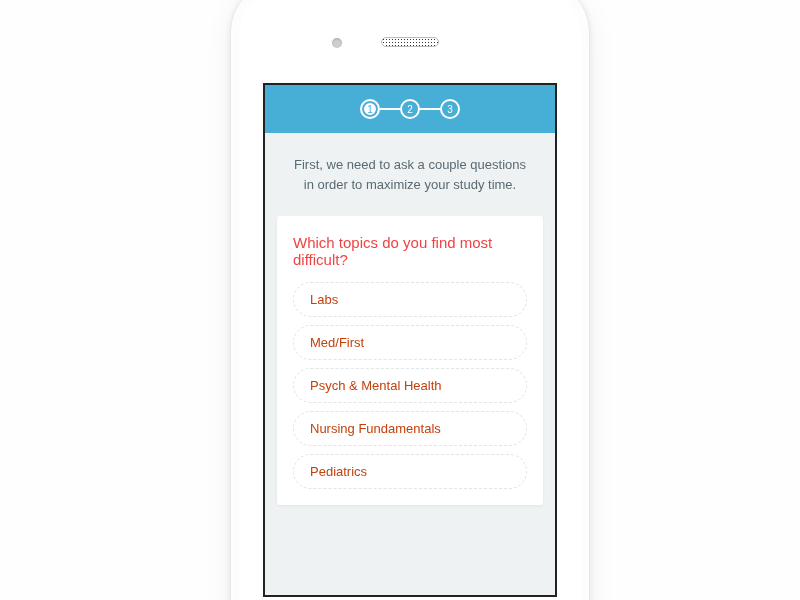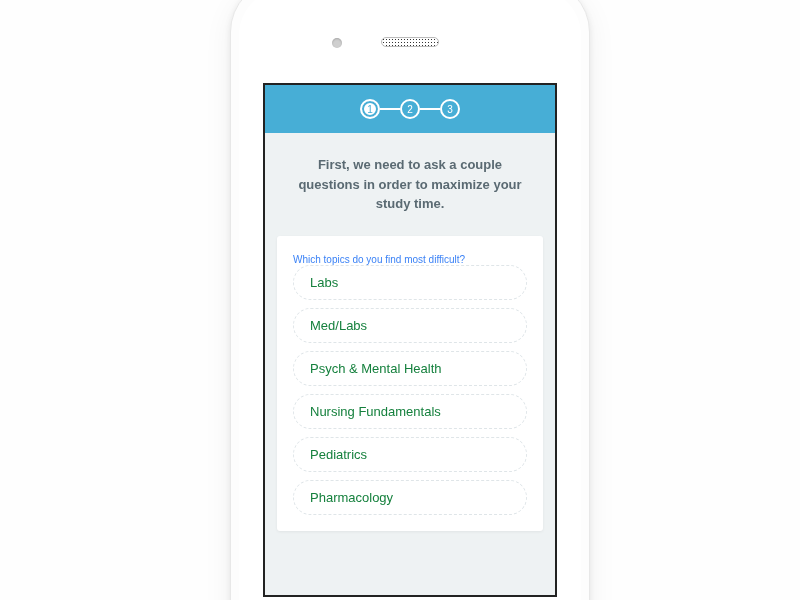--- a/index.html
+++ b/index.html
@@ -98,39 +98,39 @@
       width: 20px;
       height: 2px;
       background: #fff;
     }
     .intro {
       padding: 22px 24px;
       text-align: center;
       color: #5a6a72;
       font-size: 13px;
       line-height: 1.5;
-      font-weight: bold;
     }
     .card {
       background: #fff;
       margin: 0 12px;
       border-radius: 3px;
       box-shadow: 0 1px 3px rgba(0,0,0,0.06);
       padding: 18px 16px 8px;
     }
     .question {
-      color: #3b82f6;
-      font-size: 10px;
+      color: #ef4444;
+      font-size: 15px;
+      margin-bottom: 14px;
     }
     .topic {
       border: 1px dashed #dfe5e8;
       border-radius: 18px;
       padding: 9px 16px;
       margin-bottom: 8px;
-      color: #15803d;
+      color: #c2410c;
       font-size: 13px;
       cursor: pointer;
     }
   </style>
 </head>
 <body>
 
 <div class="phone">
   <div class="phone-inner">
     <div class="camera"></div>
@@ -148,21 +148,20 @@
           <div class="step-line"></div>
           <div class="step-circle">
               <span>3</span>
             </div>
         </div>
       </div>
       <div class="intro">First, we need to ask a couple questions in order to maximize your study time.</div>
       <div class="card">
         <div class="question">Which topics do you find most difficult?</div>
         <div class="topic">Labs</div>
-        <div class="topic">Med/Labs</div>
+        <div class="topic">Med/First</div>
         <div class="topic">Psych &amp; Mental Health</div>
         <div class="topic">Nursing Fundamentals</div>
         <div class="topic">Pediatrics</div>
-        <div class="topic">Pharmacology</div>
       </div>
     </div>
   </div>
 </div>
 
 </body></html>

